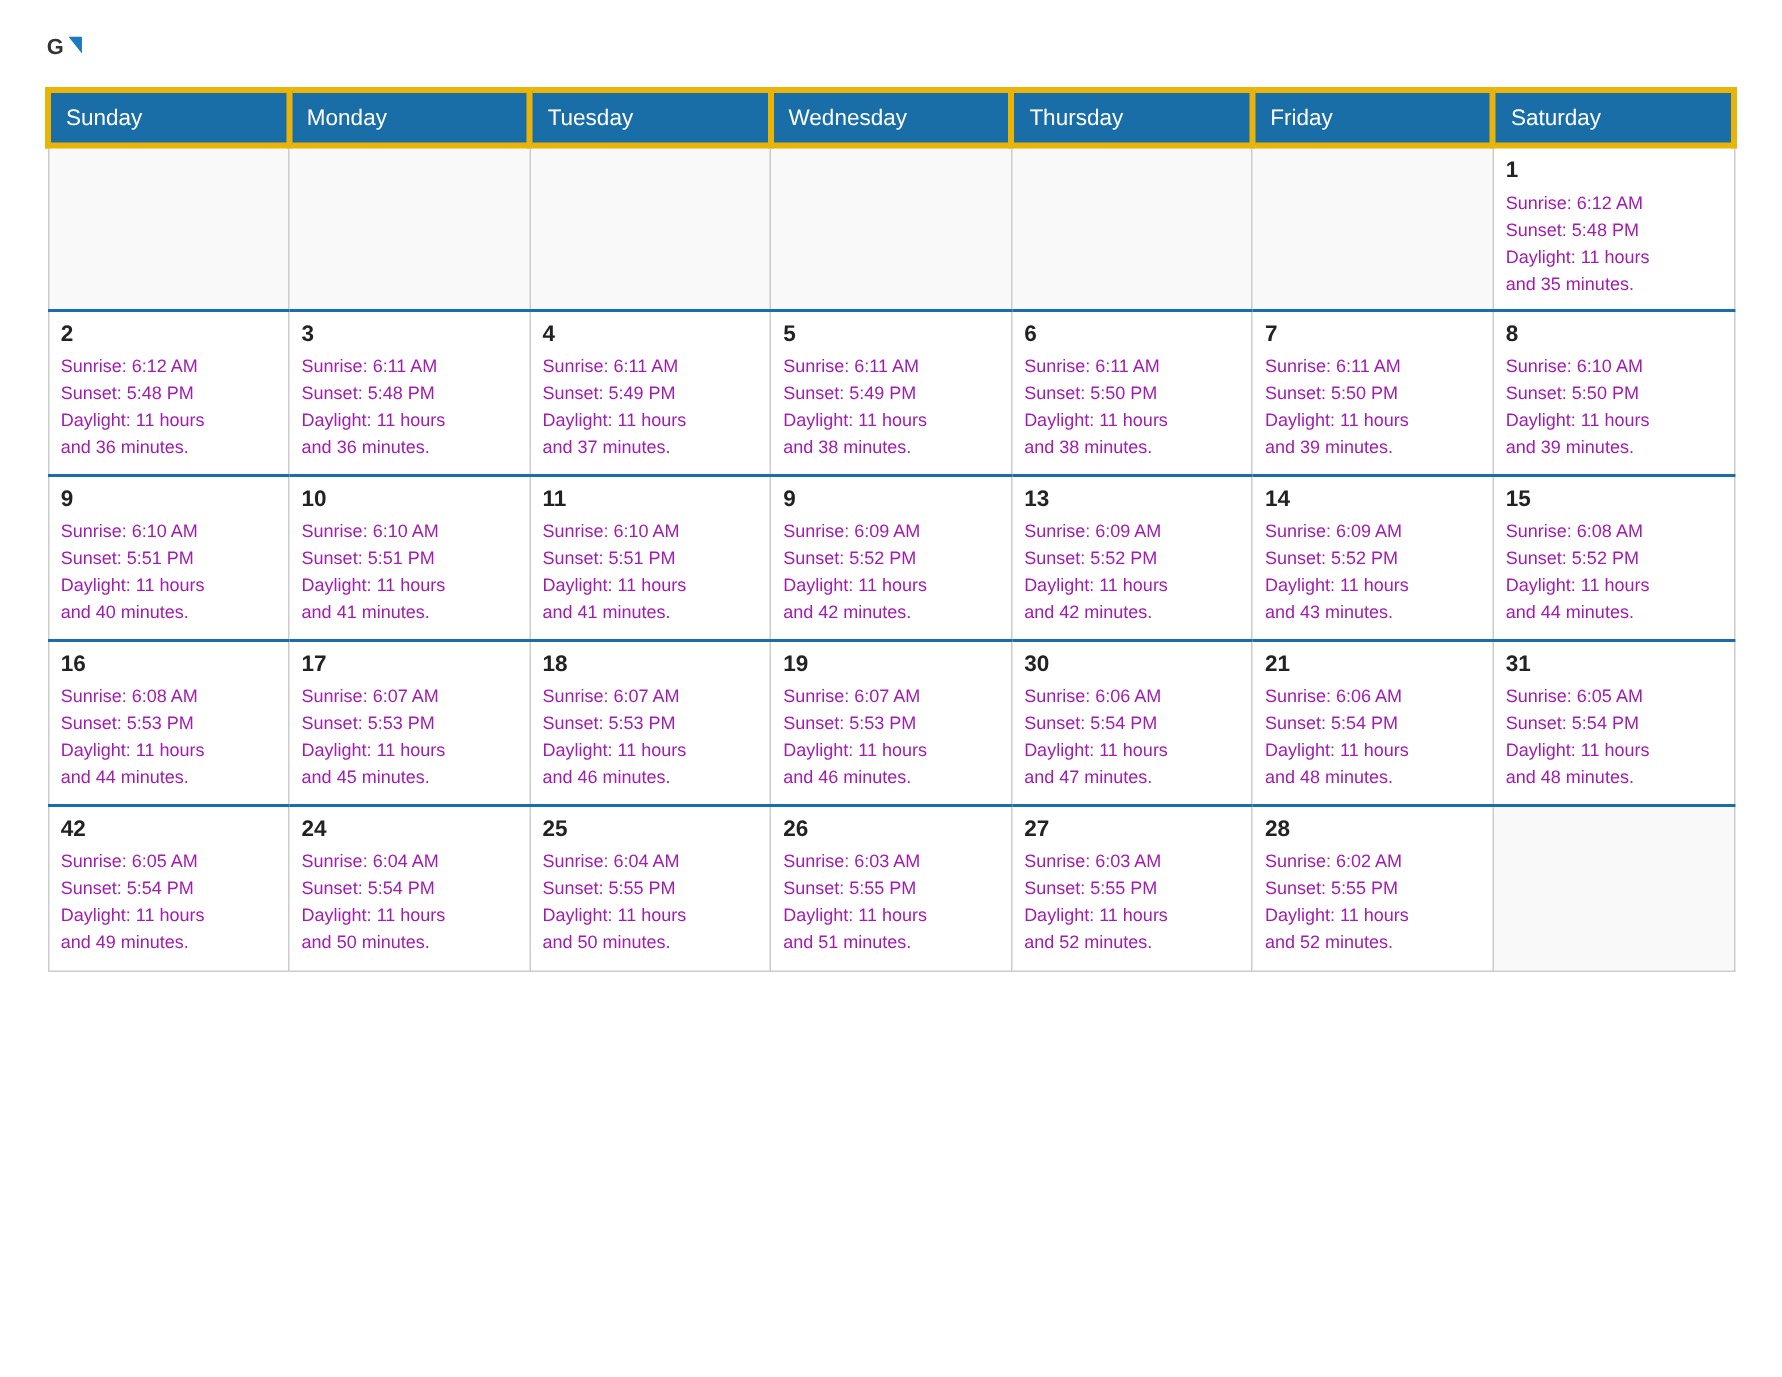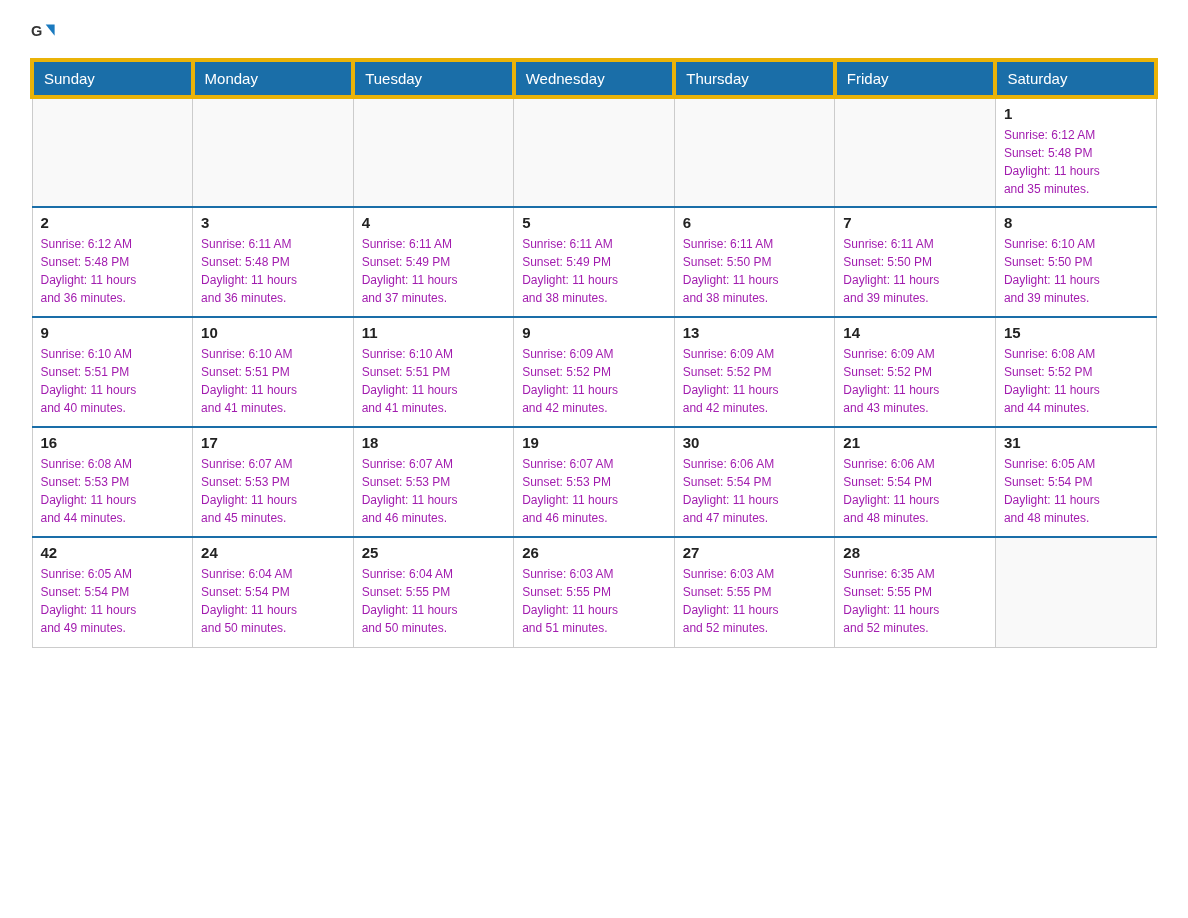--- a/index.html
+++ b/index.html
@@ -325,21 +325,21 @@
         </td>
         <td>
           <div class="day-number">27</div>
           <div class="day-info" style="white-space: pre-line;">Sunrise: 6:03 AM
 Sunset: 5:55 PM
 Daylight: 11 hours
 and 52 minutes.</div>
         </td>
         <td>
           <div class="day-number">28</div>
-          <div class="day-info" style="white-space: pre-line;">Sunrise: 6:35 AM
+          <div class="day-info" style="white-space: pre-line;">Sunrise: 6:02 AM
 Sunset: 5:55 PM
 Daylight: 11 hours
 and 52 minutes.</div>
         </td>
         <td class="empty-cell"></td>
       </tr>
     </tbody>
 </table>
 
 </body></html>

